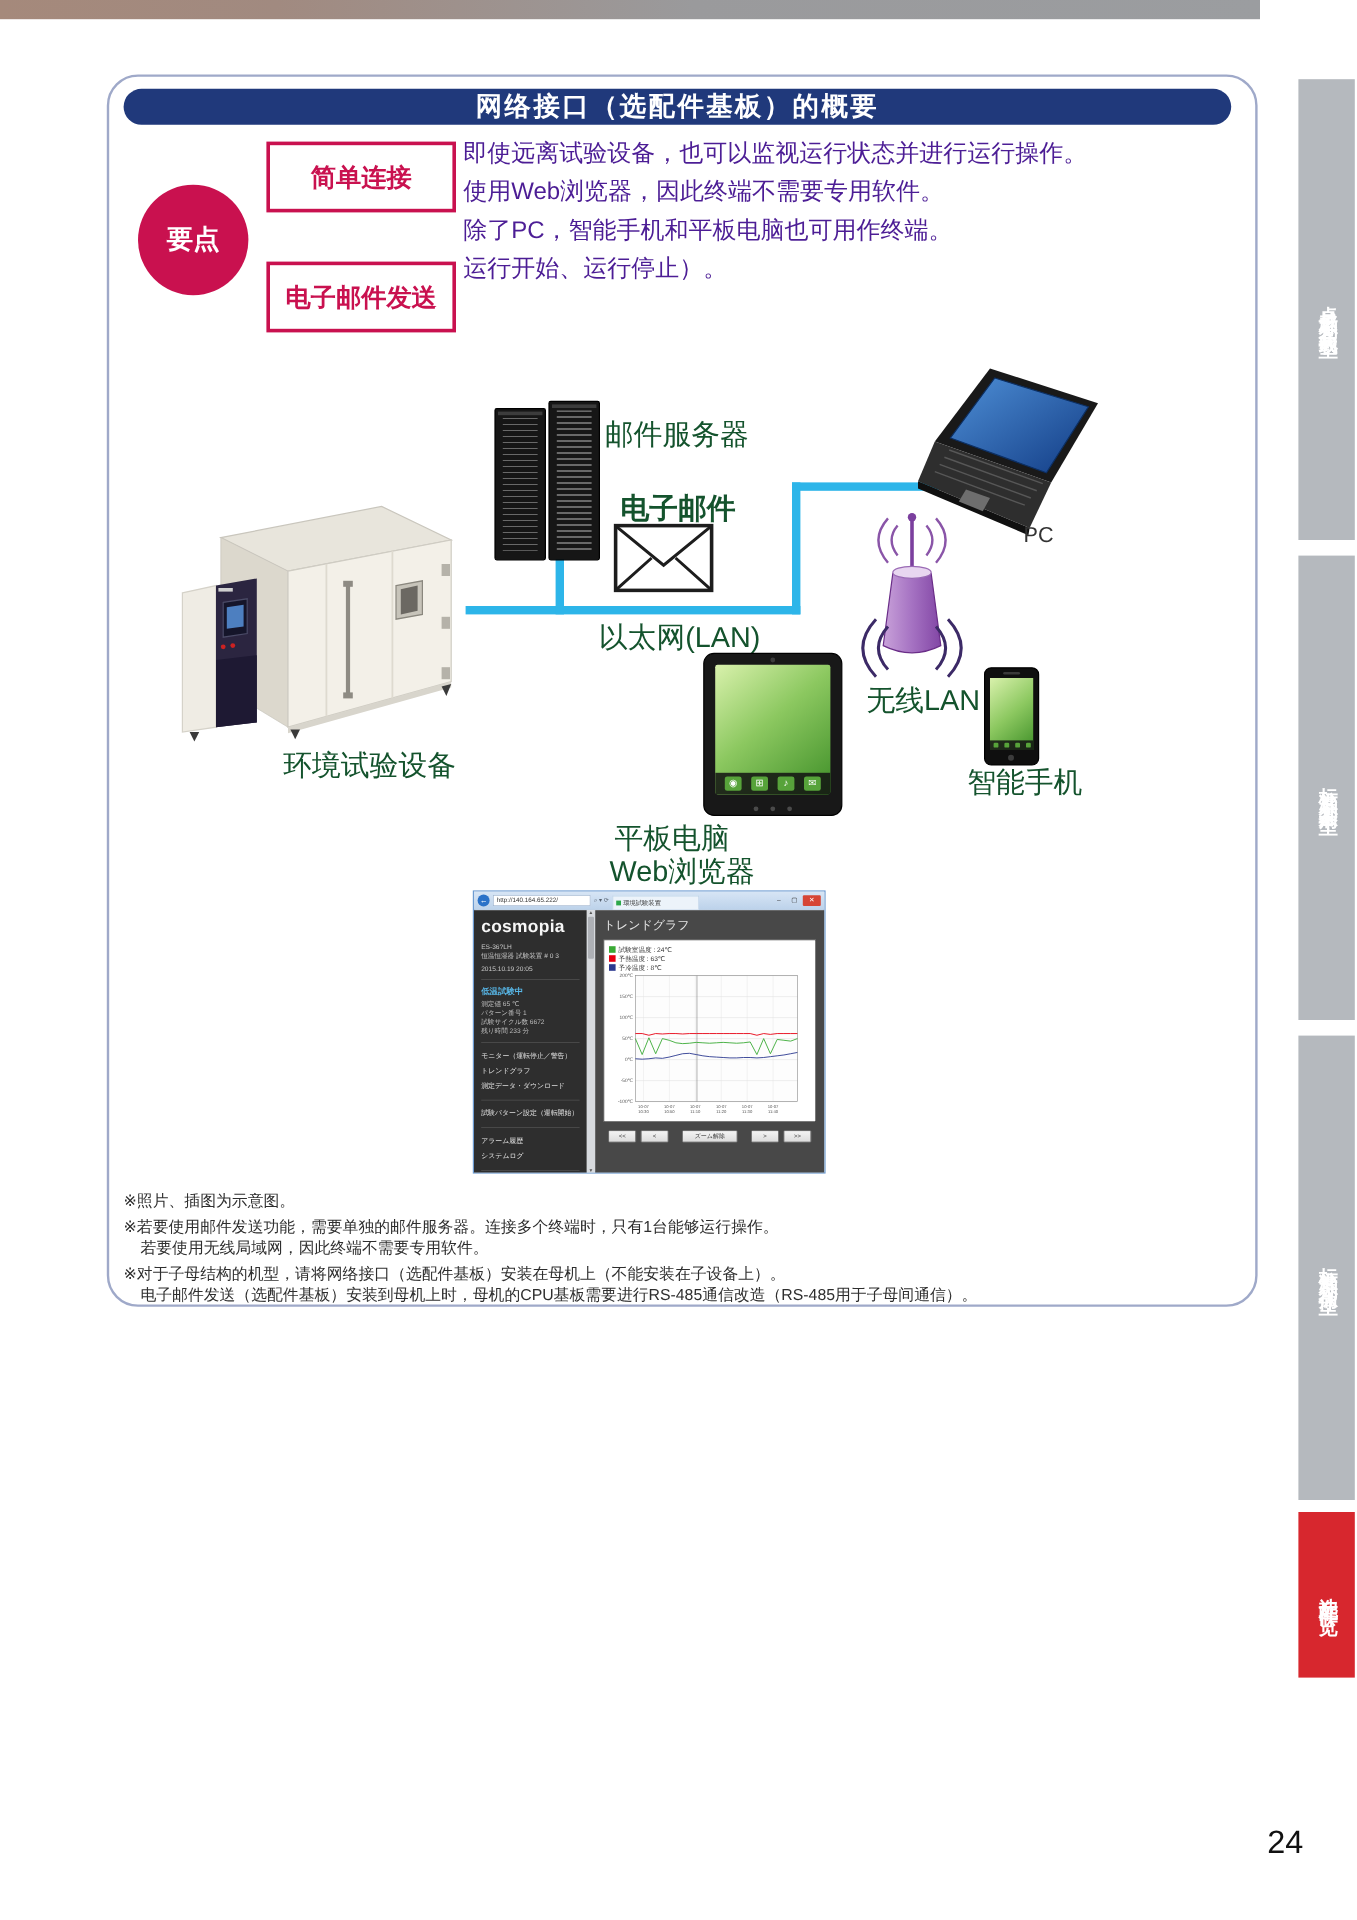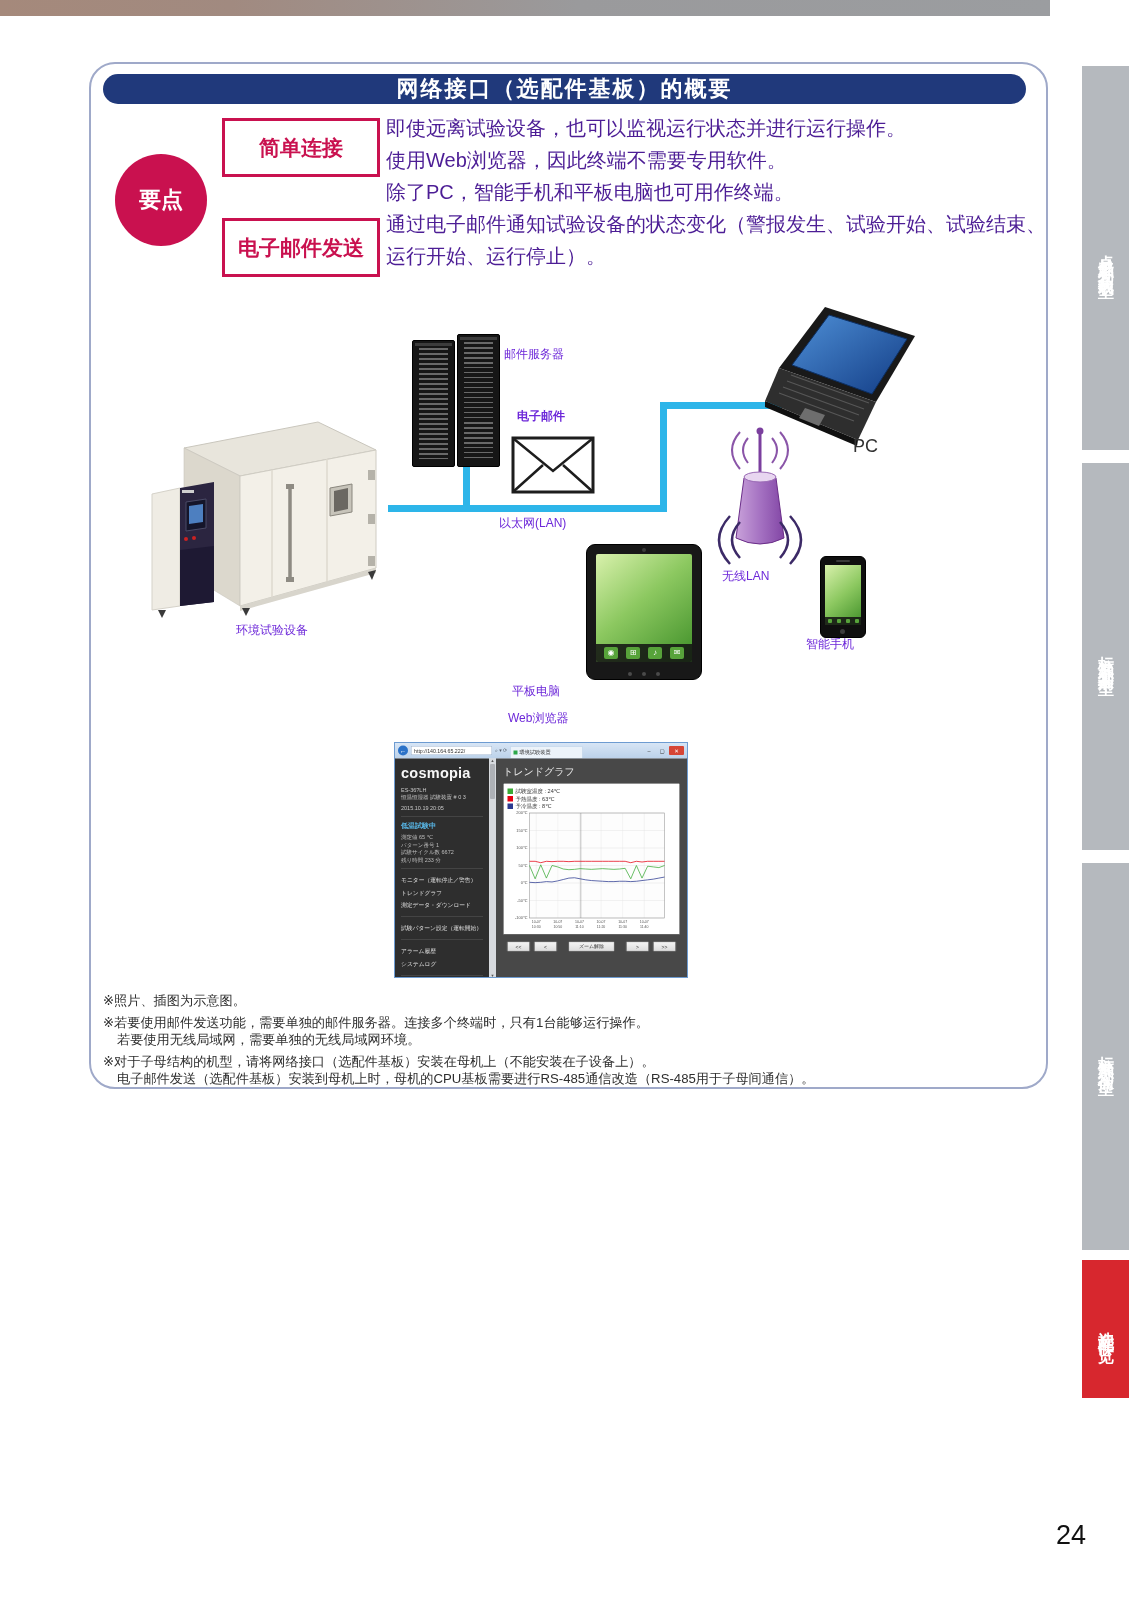--- a/index.html
+++ b/index.html
@@ -17,21 +17,21 @@
             display:flex;align-items:center;justify-content:center;}
   .pt-circle{position:absolute;left:115px;top:154px;width:92px;height:92px;border-radius:50%;
              background:#c9114f;color:#fff;font-size:22px;font-weight:bold;
              display:flex;align-items:center;justify-content:center;}
   .pt-box{position:absolute;left:222px;width:152px;height:53px;border:3px solid #c9114f;background:#fff;
           color:#c9114f;font-size:21px;font-weight:bold;display:flex;align-items:center;justify-content:center;}
   .b1{top:118px;} .b2{top:218px;}
   .desc{position:absolute;left:386px;font-size:20px;line-height:32px;color:#4c1d95;white-space:nowrap;}
   .d1{top:112px;} .d2{top:208px;}
   
-  .lbl{position:absolute;font-size:12px;color:#6d28d9;white-space:nowrap;}
+  .lbl{position:absolute;font-size:24px;color:#14532d;white-space:nowrap;}
   .lbl-pc{font-size:18px;color:#333;}
   
   .cline{position:absolute;background:#2db5e9;}
   
   .server{position:absolute;left:412px;top:336px;width:88px;height:131px;display:flex;align-items:flex-end;gap:2px;}
   .tower{background:#161616;border:1px solid #000;position:relative;border-radius:2px;}
   .tower.t1{width:41px;height:125px;} .tower.t2{width:41px;height:131px;}
   .tower::before{content:"";position:absolute;left:6px;right:6px;top:7px;bottom:7px;
       background:repeating-linear-gradient(#7d7d7d 0 1.5px,transparent 1.5px 5px);opacity:.8;}
   .tower::after{content:"";position:absolute;left:2px;right:2px;top:2px;height:3px;background:#3c3c3c;}
@@ -132,21 +132,20 @@
 
   <div class="pt-circle">要点</div>
   <div class="pt-box b1">简单连接</div>
   <div class="desc d1">
       <div class="dline">即使远离试验设备，也可以监视运行状态并进行运行操作。</div>
       <div class="dline">使用Web浏览器，因此终端不需要专用软件。</div>
       <div class="dline">除了PC，智能手机和平板电脑也可用作终端。</div>
     </div>
   <div class="pt-box b2">电子邮件发送</div>
   <div class="desc d2">
-      <div class="dline">通过电子邮件通知试验设备的状态变化（警报发生、试验开始、试验结束、</div>
       <div class="dline">运行开始、运行停止）。</div>
     </div>
 
   <div class="cline" style="left:388px;top:505px;width:279px;height:7px;"></div>
   <div class="cline" style="left:463px;top:464px;width:7px;height:48px;"></div>
   <div class="cline" style="left:660px;top:402px;width:7px;height:110px;"></div>
   <div class="cline" style="left:660px;top:402px;width:122px;height:7px;"></div>
 
   <svg class="chamber" width="272" height="210" viewBox="0 0 272 210">
     <polygon points="62,38 196,12 254,40 118,66" fill="#e8e5dc" stroke="#c9c6bd" stroke-width="1"></polygon>
@@ -391,21 +390,21 @@
               </div>
             </div>
         </div>
       </div>
     </div>
   </div>
 
   <div class="footnotes">
       <div class="fn">※照片、插图为示意图。</div>
       <div class="fn gap">※若要使用邮件发送功能，需要单独的邮件服务器。连接多个终端时，只有1台能够运行操作。</div>
-      <div class="fn indent">若要使用无线局域网，需要单独的无线局域网环境。</div>
+      <div class="fn indent">若要使用无线局域网，因此终端不需要专用软件。</div>
       <div class="fn gap">※对于子母结构的机型，请将网络接口（选配件基板）安装在母机上（不能安装在子设备上）。</div>
       <div class="fn indent">电子邮件发送（选配件基板）安装到母机上时，母机的CPU基板需要进行RS-485通信改造（RS-485用于子母间通信）。</div>
     </div>
 
   <div>
       <div class="stab">卓越系列高负载型</div>
       <div class="stab">标准系列基本型</div>
       <div class="stab">标准系列一体型</div>
       <div class="stab active">选配件一览</div>
     </div>

